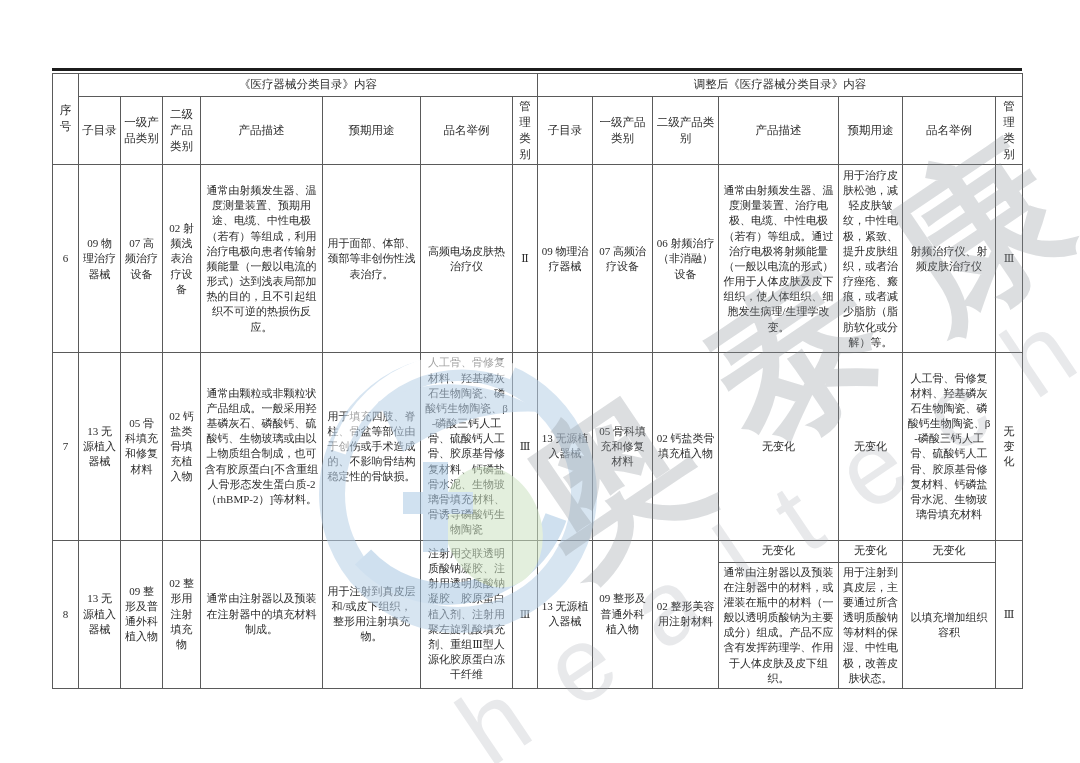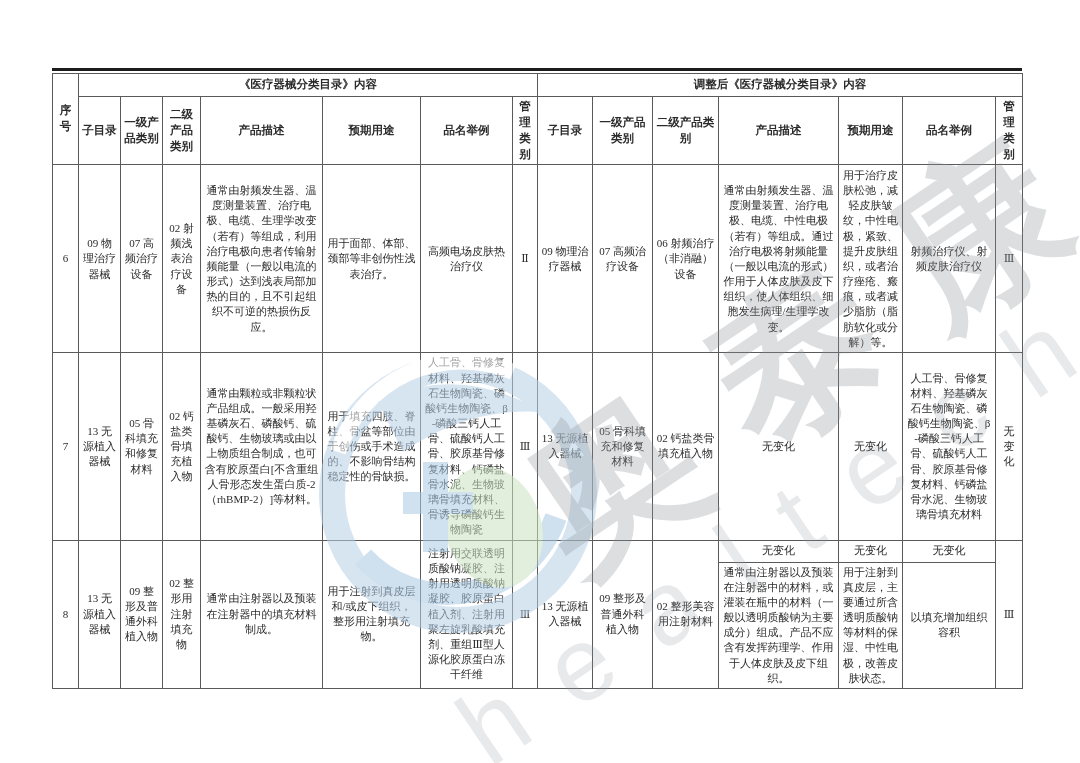--- a/index.html
+++ b/index.html
@@ -8,21 +8,21 @@
   .page { position:relative; width:1080px; height:763px; background:#fff; }
 
   .topline { position:absolute; left:52px; top:68px; width:970px; height:3px; background:#1c1c1c; }
 
   table.cmp { position:absolute; left:52px; top:73px; width:970px;
     border-collapse:collapse; table-layout:fixed; }
   table.cmp th, table.cmp td {
     border:1px solid #5a5a5a; text-align:center; vertical-align:middle;
     font-size:11px; line-height:1.38; padding:2px 3px; word-break:break-all;
   }
-  table.cmp th { font-weight:bold; font-size:11.5px; }
+  table.cmp th { font-weight:normal; font-size:11.5px; }
   td.cls { font-size:12.5px; font-family:"Liberation Serif","DejaVu Serif",serif; }
   tr.hr1 { height:23px; }
   tr.hr2 { height:64px; }
   tr.r6  { height:188px; }
   tr.r7  { height:180px; }
   tr.r8a { height:22px; }
   tr.r8b { height:125px; }
 
   
   .wm { position:absolute; pointer-events:none; z-index:6; }
@@ -81,21 +81,21 @@
         <th>品名举例</th>
         <th>管理类别</th>
       </tr>
     </thead>
     <tbody>
       <tr class="r6">
         <td>6</td>
         <td>09 物理治疗器械</td>
         <td>07 高频治疗设备</td>
         <td>02 射频浅表治疗设备</td>
-        <td>通常由射频发生器、温度测量装置、治疗电极、电缆、生理学改变（若有）等组成，利用治疗电极向患者传输射频能量（一般以电流的形式）达到浅表局部加热的目的，且不引起组织不可逆的热损伤反应。</td>
+        <td>通常由射频发生器、温度测量装置、预期用途、电缆、中性电极（若有）等组成，利用治疗电极向患者传输射频能量（一般以电流的形式）达到浅表局部加热的目的，且不引起组织不可逆的热损伤反应。</td>
         <td>用于面部、体部、颈部等非创伤性浅表治疗。</td>
         <td>高频电场皮肤热治疗仪</td>
         <td class="cls">Ⅱ</td>
         <td>09 物理治疗器械</td>
         <td>07 高频治疗设备</td>
         <td>06 射频治疗（非消融）设备</td>
         <td>通常由射频发生器、温度测量装置、治疗电极、电缆、中性电极（若有）等组成。通过治疗电极将射频能量（一般以电流的形式）作用于人体皮肤及皮下组织，使人体组织、细胞发生病理/生理学改变。</td>
         <td>用于治疗皮肤松弛，减轻皮肤皱纹，中性电极，紧致、提升皮肤组织，或者治疗痤疮、瘢痕，或者减少脂肪（脂肪软化或分解）等。</td>
         <td>射频治疗仪、射频皮肤治疗仪</td>
         <td class="cls">Ⅲ</td>

